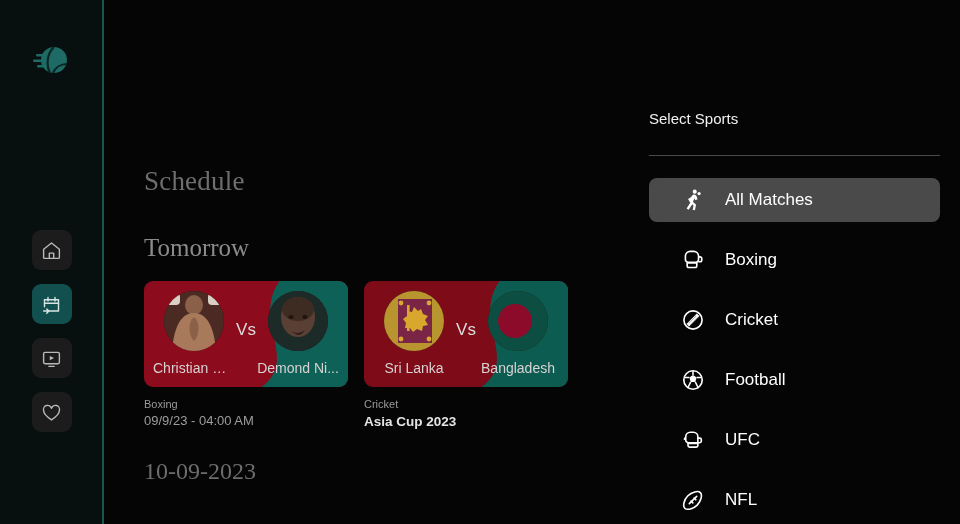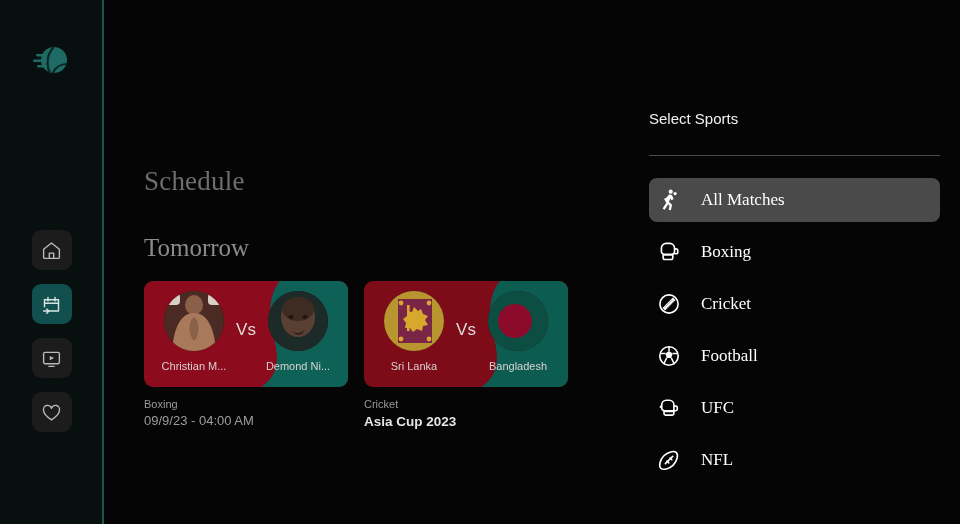--- a/index.html
+++ b/index.html
@@ -138,21 +138,21 @@
     width: 60px;
     height: 60px;
     border-radius: 50%;
     overflow: hidden;
     position: relative;
     background: #2a1416;
   }
   .avatar svg { display:block; width: 100%; height: 100%; }
   .fname {
     margin-top: 9px;
-    font-size: 11px;
+    font-size: 14px;
     color: #d8d2d2;
     white-space: nowrap;
     overflow: hidden;
     text-overflow: ellipsis;
     max-width: 82px;
     text-align: center;
   }
   .vs {
     position: absolute;
     left: 50%;
@@ -218,25 +218,24 @@
   }
   .sports-list {
     margin-top: 22px;
     display: flex;
     flex-direction: column;
   }
   .sport-row {
     display: flex;
     align-items: center;
     height: 44px;
-    padding-left: 2px;
+    padding-left: 26px;
     border-radius: 8px;
     cursor: pointer;
-    margin-bottom: 8px;
-    font-family: Liberation Serif, serif;
+    margin-bottom: 16px;
   }
   .sport-row.selected { background: #4a4a4a; }
   .sport-ico {
     width: 36px;
     flex: 0 0 36px;
     display: flex;
     align-items: center;
     justify-content: center;
   }
   .sport-ico svg { display: block; }
@@ -371,20 +370,21 @@
           <div class="vs">Vs</div>
         </div>
         <div class="card-meta">
           <div class="m-sport">Cricket</div>
           <div class="m-title">Asia Cup 2023</div>
         </div>
       </div>
 
     </div>
 
+    <div class="next-date">10-09-2023</div>
   </div>
 
   <div class="rightpanel">
     <div class="sel-title">Select Sports</div>
     <div class="sel-rule"></div>
 
     <div class="sports-list">
 
       <div class="sport-row selected">
         <span class="sport-ico">

